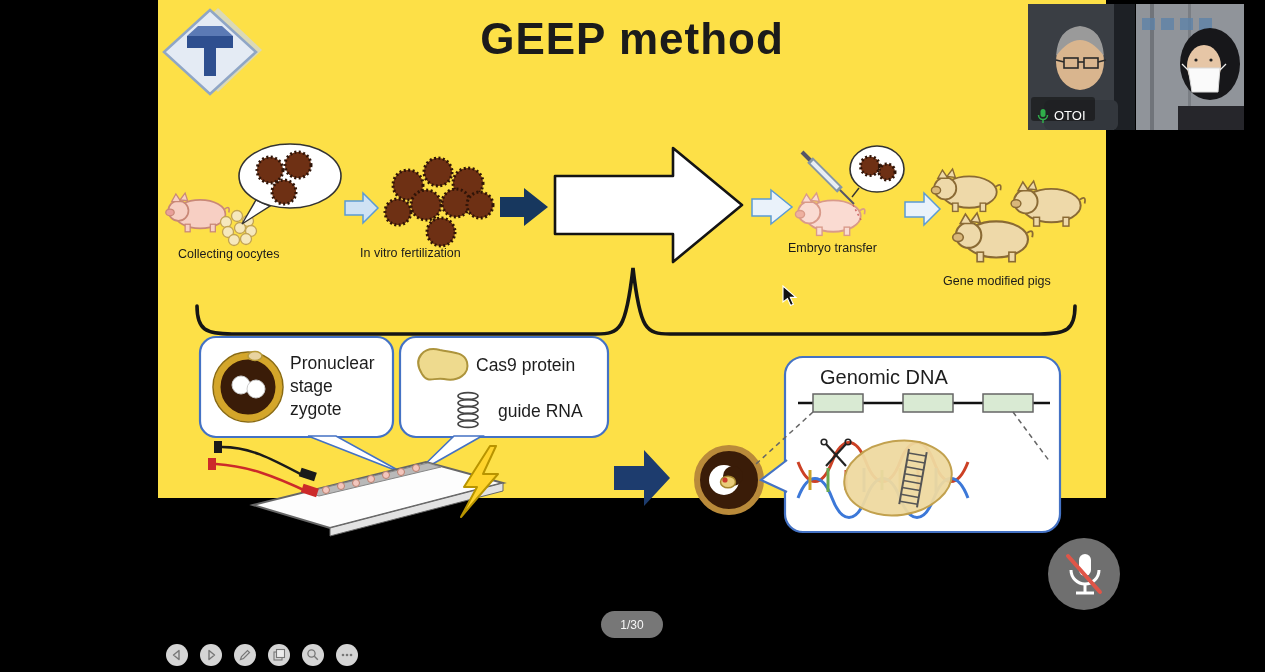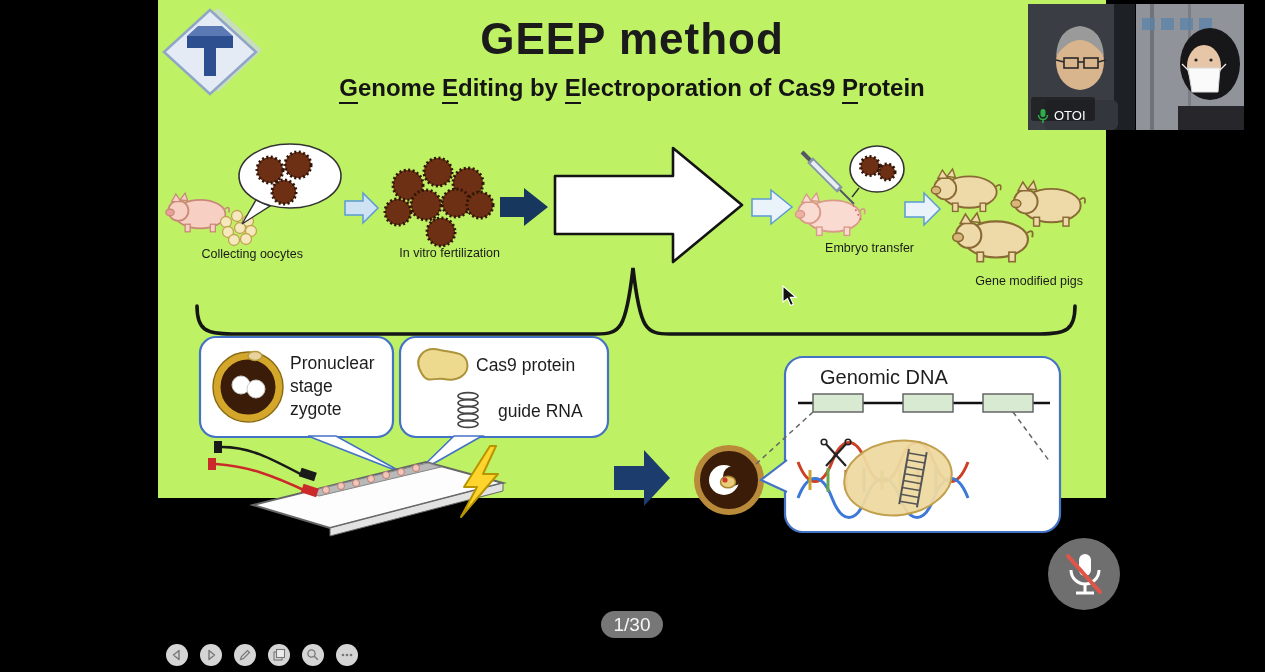--- a/index.html
+++ b/index.html
@@ -1,48 +1,48 @@
 <!DOCTYPE html>
 <html><head>
 <meta charset="utf-8">
 <style>
   html,body{margin:0;padding:0;background:#111;}
   .stage{position:relative;width:1265px;height:672px;background:#000;overflow:hidden;
          font-family:"Liberation Sans",sans-serif;}
   .stage *{box-sizing:border-box;}
 
   
-  .slide{position:absolute;left:158px;top:0;width:948px;height:498px;background:#bef264;}
+  .slide{position:absolute;left:158px;top:0;width:948px;height:498px;background:#fde047;}
   .gfx{position:absolute;left:0;top:0;width:948px;height:672px;}
   .slide-title{position:absolute;left:0;top:14px;width:948px;text-align:center;
                font-size:44px;font-weight:600;color:#1b1b1b;letter-spacing:1px;}
   .slide-subtitle{position:absolute;left:0;top:74px;width:948px;text-align:center;
                   font-size:24px;font-weight:700;color:#141414;}
   .slide-subtitle .ul{border-bottom:2.5px solid #141414;padding-bottom:1px;}
-  .flow-label{position:absolute;font-size:12.5px;color:#1a1a1a;text-align:right;}
+  .flow-label{position:absolute;font-size:12.5px;color:#1a1a1a;text-align:left;}
   .geep-text{position:absolute;left:397px;top:184px;width:150px;text-align:center;
              font-size:44px;font-weight:700;color:#e8231a;}
   .detail-label{position:absolute;font-size:17.5px;color:#1d1d1d;line-height:1.3;}
   .pre{white-space:pre-line;}
   .genomic-label{font-size:20px;font-weight:500;}
 
   
   .fuzz{fill:#6e3014;stroke:#2f1408;stroke-width:3;stroke-dasharray:2 2.4;}
 
   
   .video{position:absolute;top:4px;height:126px;overflow:hidden;background:#222;z-index:6;}
   .video-1{left:1028px;width:107px;}
   .video-2{left:1136px;width:108px;}
   .name-tag{position:absolute;left:1031px;top:97px;height:24px;z-index:7;display:flex;
             align-items:center;gap:5px;padding:13px 9px 0 6px;background:rgba(15,15,15,.55);
             border-radius:3px;color:#fff;font-size:13px;}
   .mute-fab{position:absolute;left:1048px;top:538px;width:72px;height:72px;border-radius:50%;
             background:rgba(130,130,130,.85);z-index:7;display:flex;align-items:center;justify-content:center;}
   .page-badge{position:absolute;left:601px;top:611px;width:62px;height:27px;border-radius:14px;
-              background:rgba(140,140,140,.85);color:#f7f7f7;font-size:19px;z-index:7;
+              background:rgba(140,140,140,.85);color:#f7f7f7;font-size:12px;z-index:7;
               display:flex;align-items:center;justify-content:center;}
   .ctrl-bar{position:absolute;left:166px;top:644px;display:flex;gap:12px;z-index:7;}
   .ctrl{width:22px;height:22px;border-radius:50%;background:rgba(236,236,236,.9);
         display:flex;align-items:center;justify-content:center;border:none;padding:0;}
   .bottom-strip{position:absolute;left:0;top:666px;width:1265px;height:6px;background:#000;z-index:5;}
   .cursor{position:absolute;left:782px;top:285px;z-index:9;}
 </style>
 </head>
 <body>
 
@@ -224,21 +224,20 @@
         <g stroke="#222">
           <line x1="668" y1="444" x2="688" y2="466" stroke-width="2.2"></line>
           <line x1="688" y1="444" x2="668" y2="466" stroke-width="2.2"></line>
           <circle cx="666" cy="442" r="2.8" fill="none" stroke-width="1.6"></circle>
           <circle cx="690" cy="442" r="2.8" fill="none" stroke-width="1.6"></circle>
         </g>
       </g>
     </svg>
 
     <div class="slide-title">GEEP method</div>
-    <div class="slide-subtitle"><span class="ul">G</span><span>enome </span><span class="ul">E</span><span>diting by </span><span class="ul">E</span><span>lectroporation of Cas9 </span><span class="ul">P</span><span>rotein</span></div>
 
 
     <div class="flow-label" style="left:20px;top:247px;width:125px;">Collecting oocytes</div>
     <div class="flow-label" style="left:202px;top:246px;width:140px;">In vitro fertilization</div>
     <div class="flow-label" style="left:630px;top:241px;width:126px;">Embryo transfer</div>
     <div class="flow-label" style="left:785px;top:274px;width:140px;">Gene modified pigs</div>
 
     <div class="detail-label pre" style="left:132px;top:352px;width:105px;">Pronuclear
 stage
 zygote</div>

